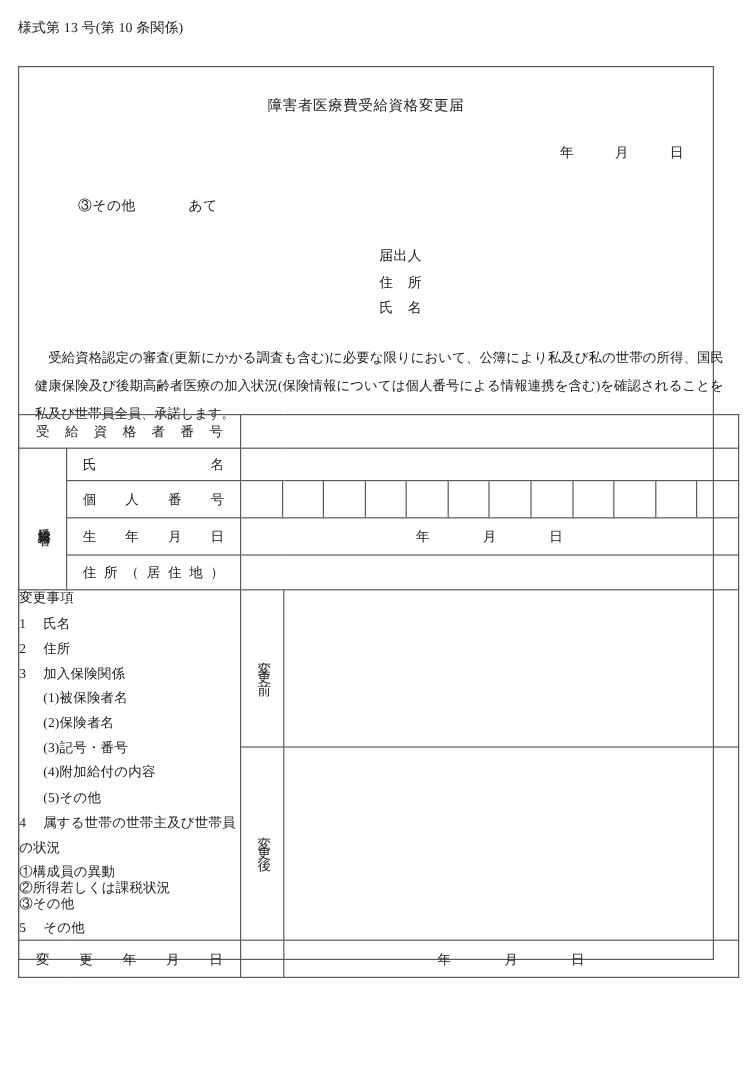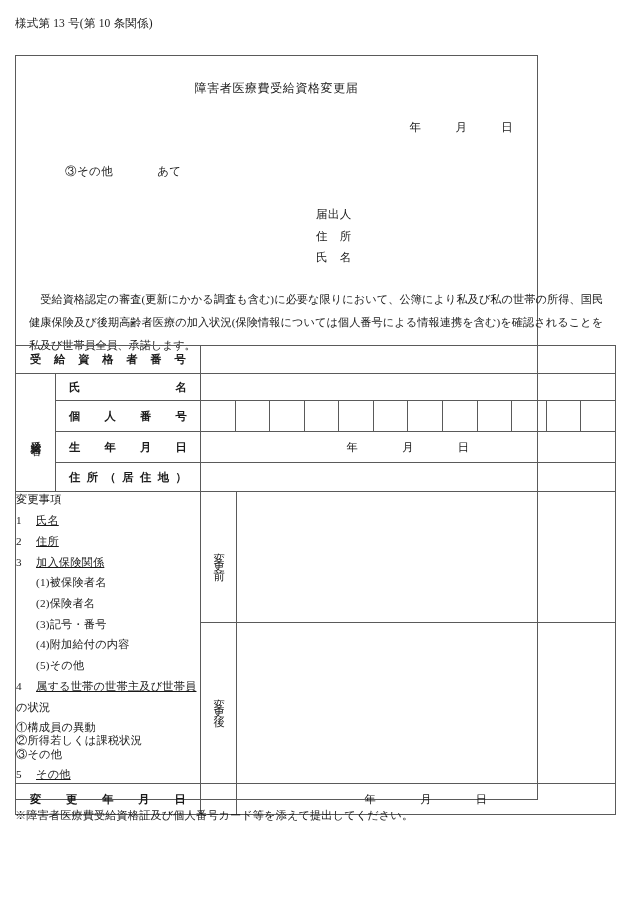--- a/index.html
+++ b/index.html
@@ -24,21 +24,21 @@
     font-size: 11.5px;
     letter-spacing: 0.2px;
     white-space: nowrap;
   }
 
   
   .sheet {
     position: absolute;
     left: 15px;
     top: 55px;
-    width: 523px;
+    width: 580px;
     height: 745px;
     border: 1px solid #5a5a5a;
     box-sizing: border-box;
   }
 
   
   .doc-title {
     position: absolute;
     left: 0;
     top: 24px;
@@ -106,21 +106,20 @@
     border: 1px solid #5a5a5a;
     padding: 0;
     vertical-align: middle;
     height: 26px;
   }
 
   .lbl {
     text-align: center;
     letter-spacing: 0.3px;
     white-space: nowrap;
-    font-weight: bold;
   }
   
   .spread {
     display: block;
     padding: 0 14px;
     text-align: justify;
     text-justify: inter-character;
     text-align-last: justify;
     white-space: normal;
   }
@@ -172,21 +171,21 @@
     vertical-align: top;
     padding: 7px 0 7px 8px;
     line-height: 1;
   }
   .items-cell .ln {
     font-size: 11.2px;
     letter-spacing: 0.2px;
     margin-bottom: 9.5px;
     white-space: nowrap;
   }
-  .items-cell .ln.num { padding-left: 0; text-decoration: underline; }
+  .items-cell .ln.num { padding-left: 0; }
   .items-cell .ln.num .n { display: inline-block; width: 20px; }
   .items-cell .ln.sub { padding-left: 20px; }
   .items-cell .ln.tight { margin-bottom: 2px; }
   .items-cell .ln.last { margin-bottom: 0; }
 
   .ba-cell {
     width: 36px;
     text-align: center;
     vertical-align: middle;
   }
@@ -339,14 +338,13 @@
         <td></td>
         <td class="dateslots">
           <span class="y">年</span><span class="m">月</span><span class="d">日</span>
         </td>
       </tr>
     </tbody>
   </table>
 </div>
 
 <div class="notes">
-  <div class="note">※障害者医療費受給資格証及び個人番号カード等を添えて提出してください。</div>
 </div>
 
 </body></html>

